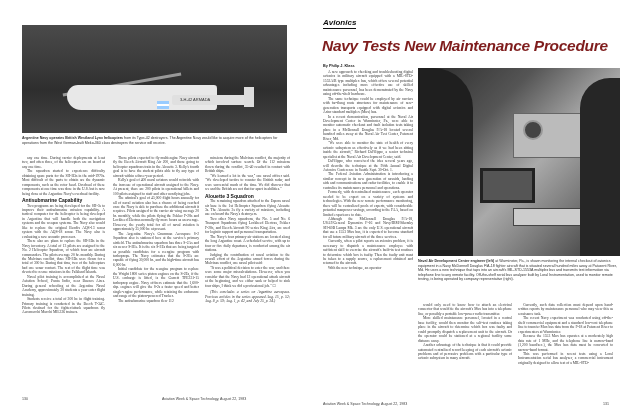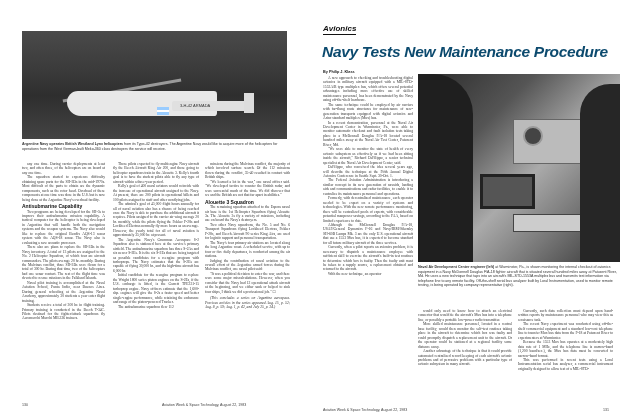--- a/index.html
+++ b/index.html
@@ -1,36 +1,36 @@
 <!DOCTYPE html>
 <html><head>
 <meta charset="utf-8">
 <style>
 *{box-sizing:border-box;margin:0;padding:0}
 html,body{width:620px;height:420px;background:#fff;overflow:hidden}
 body{position:relative;font-family:"Liberation Serif",serif;color:#222}
-.page{position:absolute;top:6px;height:384px}
+.page{position:absolute;top:0;height:384px}
 #left{left:0;width:310px}
 #right{left:310px;width:310px}
 .photo{position:absolute;background:#3a3a3a;overflow:hidden}
 .heli-photo{left:22px;top:25px;width:265px;height:108px;background:linear-gradient(180deg,#4a4a4a 0%,#3b3b3b 35%,#2e2e2e 60%,#444 100%)}
 .heli-body{position:absolute;left:45px;top:60px;width:150px;height:25px;background:#e8e8e8;border-radius:14px 4px 4px 18px}
 .heli-tail{position:absolute;left:150px;top:70px;width:80px;height:10px;background:#e0e0e0;border-radius:2px}
 .heli-fin{position:absolute;left:222px;top:62px;width:10px;height:20px;background:#ddd}
 .heli-rotor{position:absolute;left:40px;top:58px;width:120px;height:3px;background:#999;transform:rotate(-10deg)}
 .heli-flag{position:absolute;left:135px;top:76px;width:12px;height:8px;background:linear-gradient(#9cf 0 33%,#fff 33% 66%,#9cf 66%)}
 .heli-text{position:absolute;left:158px;top:72px;font:4px "Liberation Sans",sans-serif;color:#333}
 .cap{position:absolute;font-family:"Liberation Sans",sans-serif;font-size:3.6px;line-height:4.6px;color:#333}
 .cap b{font-weight:bold}
 .col{position:absolute;font-size:3.7px;line-height:4.45px;text-align:justify;color:#333}
 .col p{text-indent:5px}
 .col h3{font-family:"Liberation Sans",sans-serif;font-size:5px;font-weight:bold;margin:2px 0 1px;color:#111;text-indent:0}
 .footer{position:absolute;top:397px;font-family:"Liberation Sans",sans-serif;font-size:3.6px;color:#444}
 .section{position:absolute;left:13px;top:18px;font-family:"Liberation Sans",sans-serif;font-style:italic;font-weight:bold;font-size:8px;color:#111;border-bottom:0.7px solid #111;padding-bottom:1px}
-.title{position:absolute;left:12px;top:37px;font-family:"Liberation Sans",sans-serif;font-style:italic;font-weight:bold;font-size:15.5px;letter-spacing:-0.3px;color:#0c4a6e;white-space:nowrap}
+.title{position:absolute;left:12px;top:37px;font-family:"Liberation Sans",sans-serif;font-style:italic;font-weight:bold;font-size:15.5px;letter-spacing:-0.3px;color:#7f1d1d;white-space:nowrap}
 .byline{position:absolute;left:13px;top:64px;font-family:"Liberation Sans",sans-serif;font-weight:bold;font-size:3.8px;color:#222}
 .lab-photo{left:108px;top:68px;width:202px;height:188px;background:linear-gradient(135deg,#2a2a2a 0%,#555 30%,#aaa 55%,#777 75%,#333 100%)}
 .lab-person-l{position:absolute;left:0;top:0;width:55px;height:188px;background:#1f1f1f;border-radius:0 40px 0 0}
 .lab-person-r{position:absolute;right:0;top:10px;width:40px;height:178px;background:#262626;border-radius:30px 0 0 0}
 .lab-screen{position:absolute;left:62px;top:100px;width:55px;height:35px;background:#555;border:3px solid #222}
 .lab-keys{position:absolute;left:95px;top:140px;width:70px;height:18px;background:#ccc;border:1px solid #444}
 .lab-rack{position:absolute;left:95px;top:45px;width:85px;height:45px;background:#bbb;border:1px solid #666}
 .lab-dial{position:absolute;left:105px;top:52px;width:20px;height:20px;border-radius:50%;background:#444;border:2px solid #999}
 </style>
 </head>

